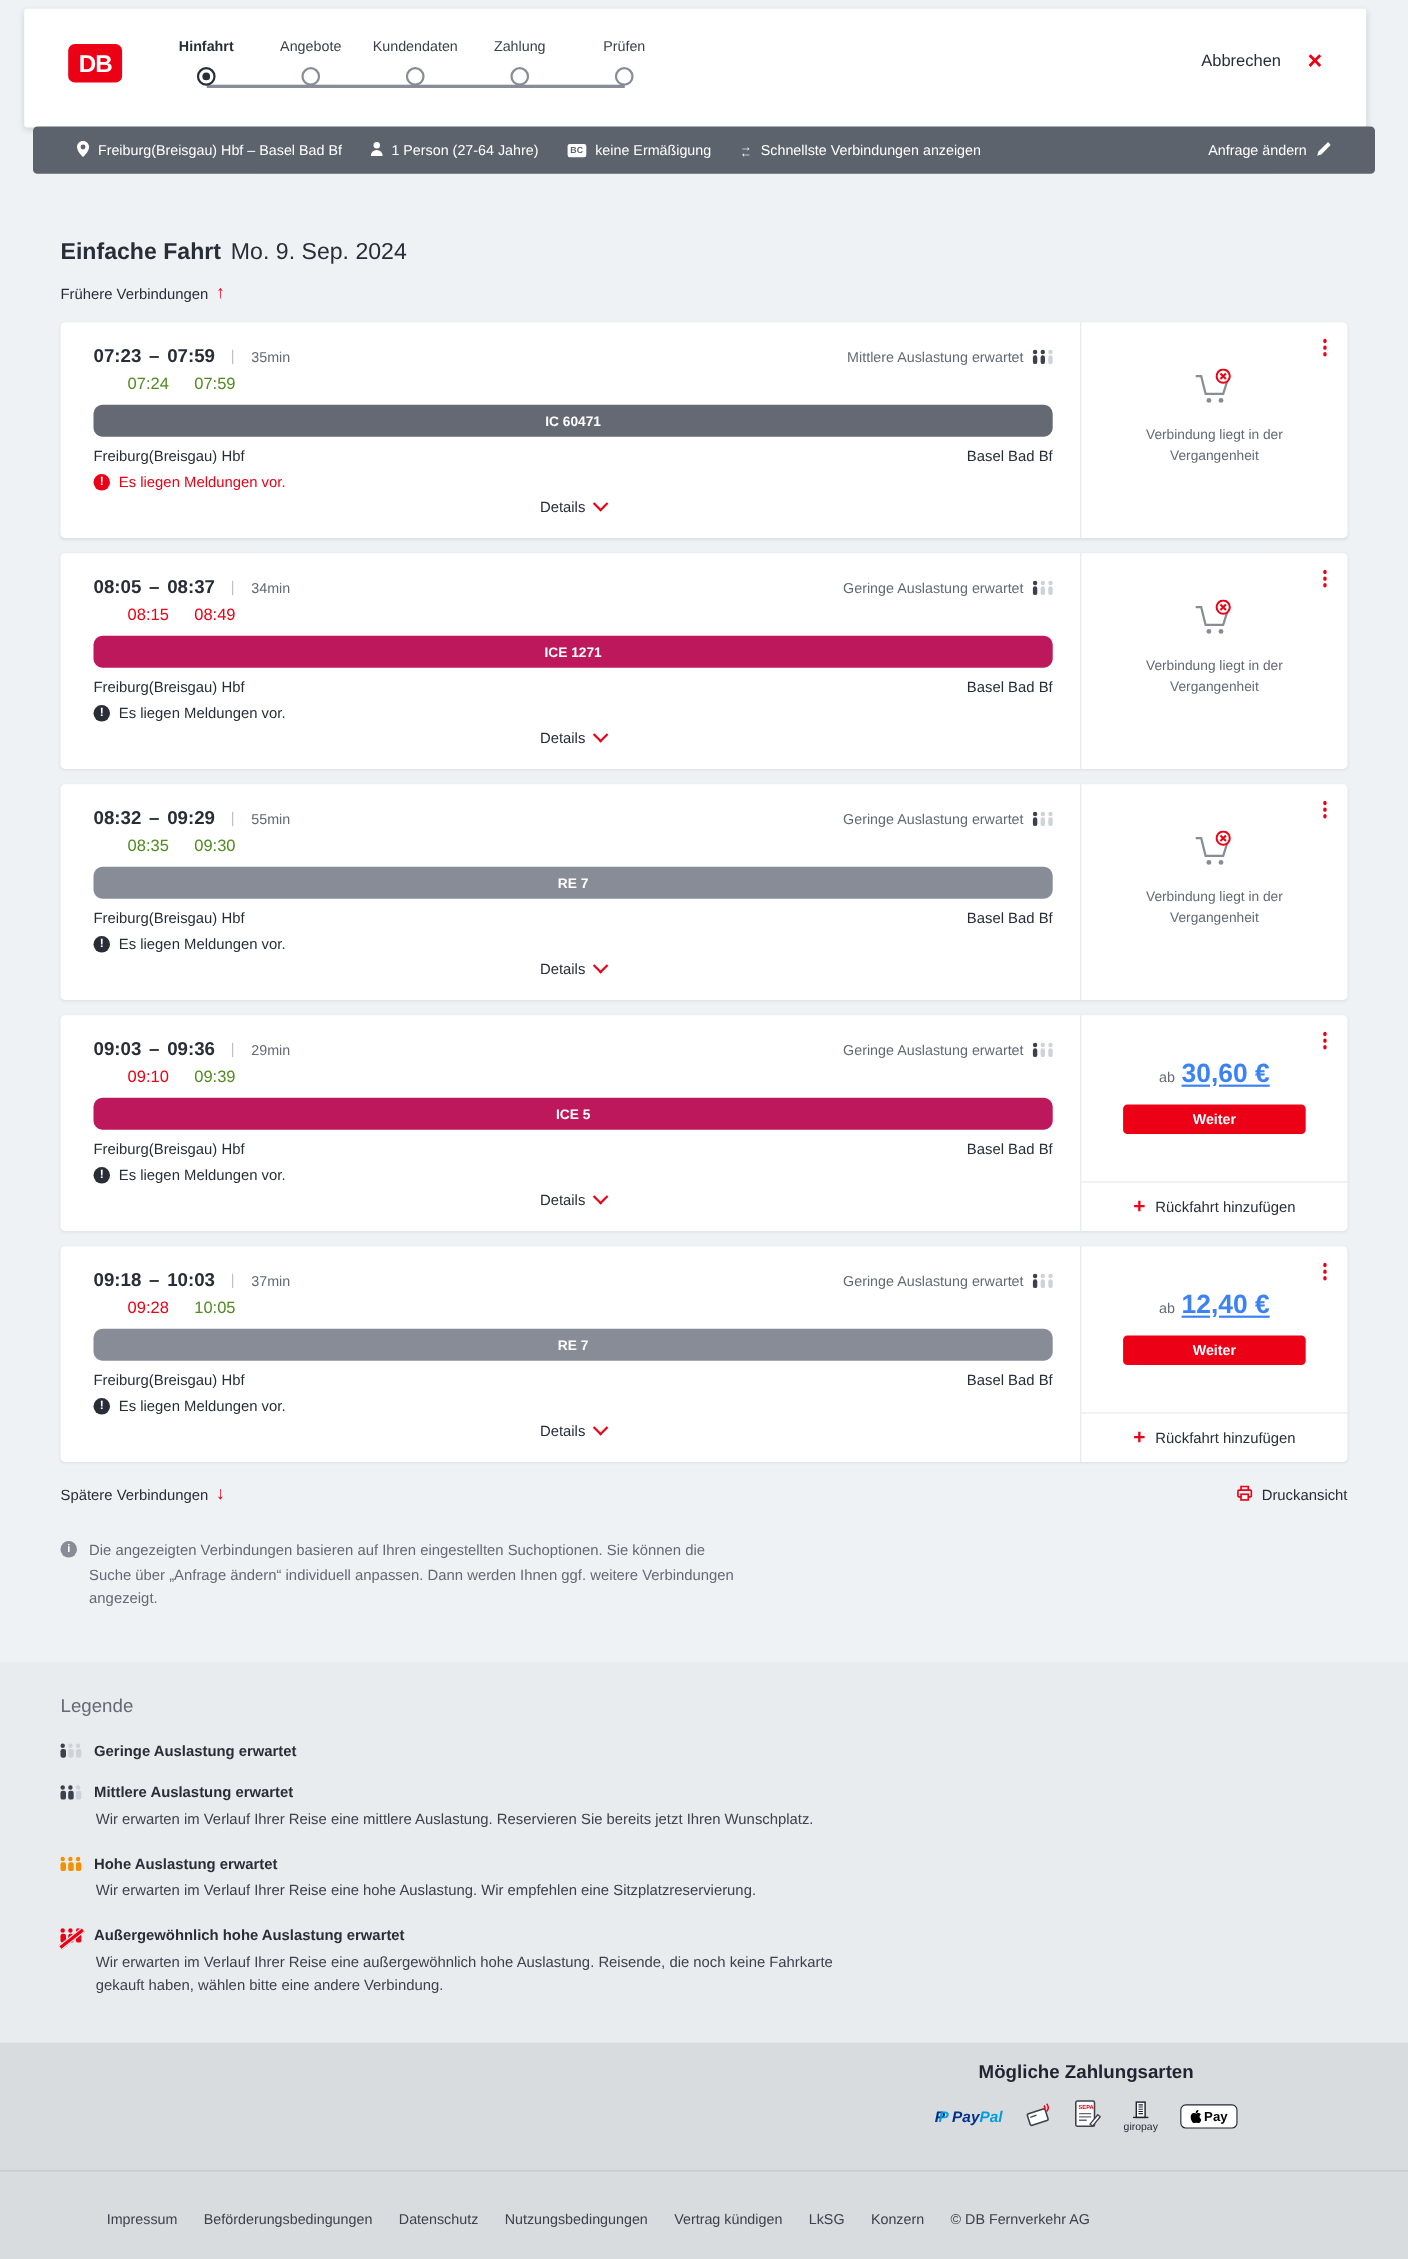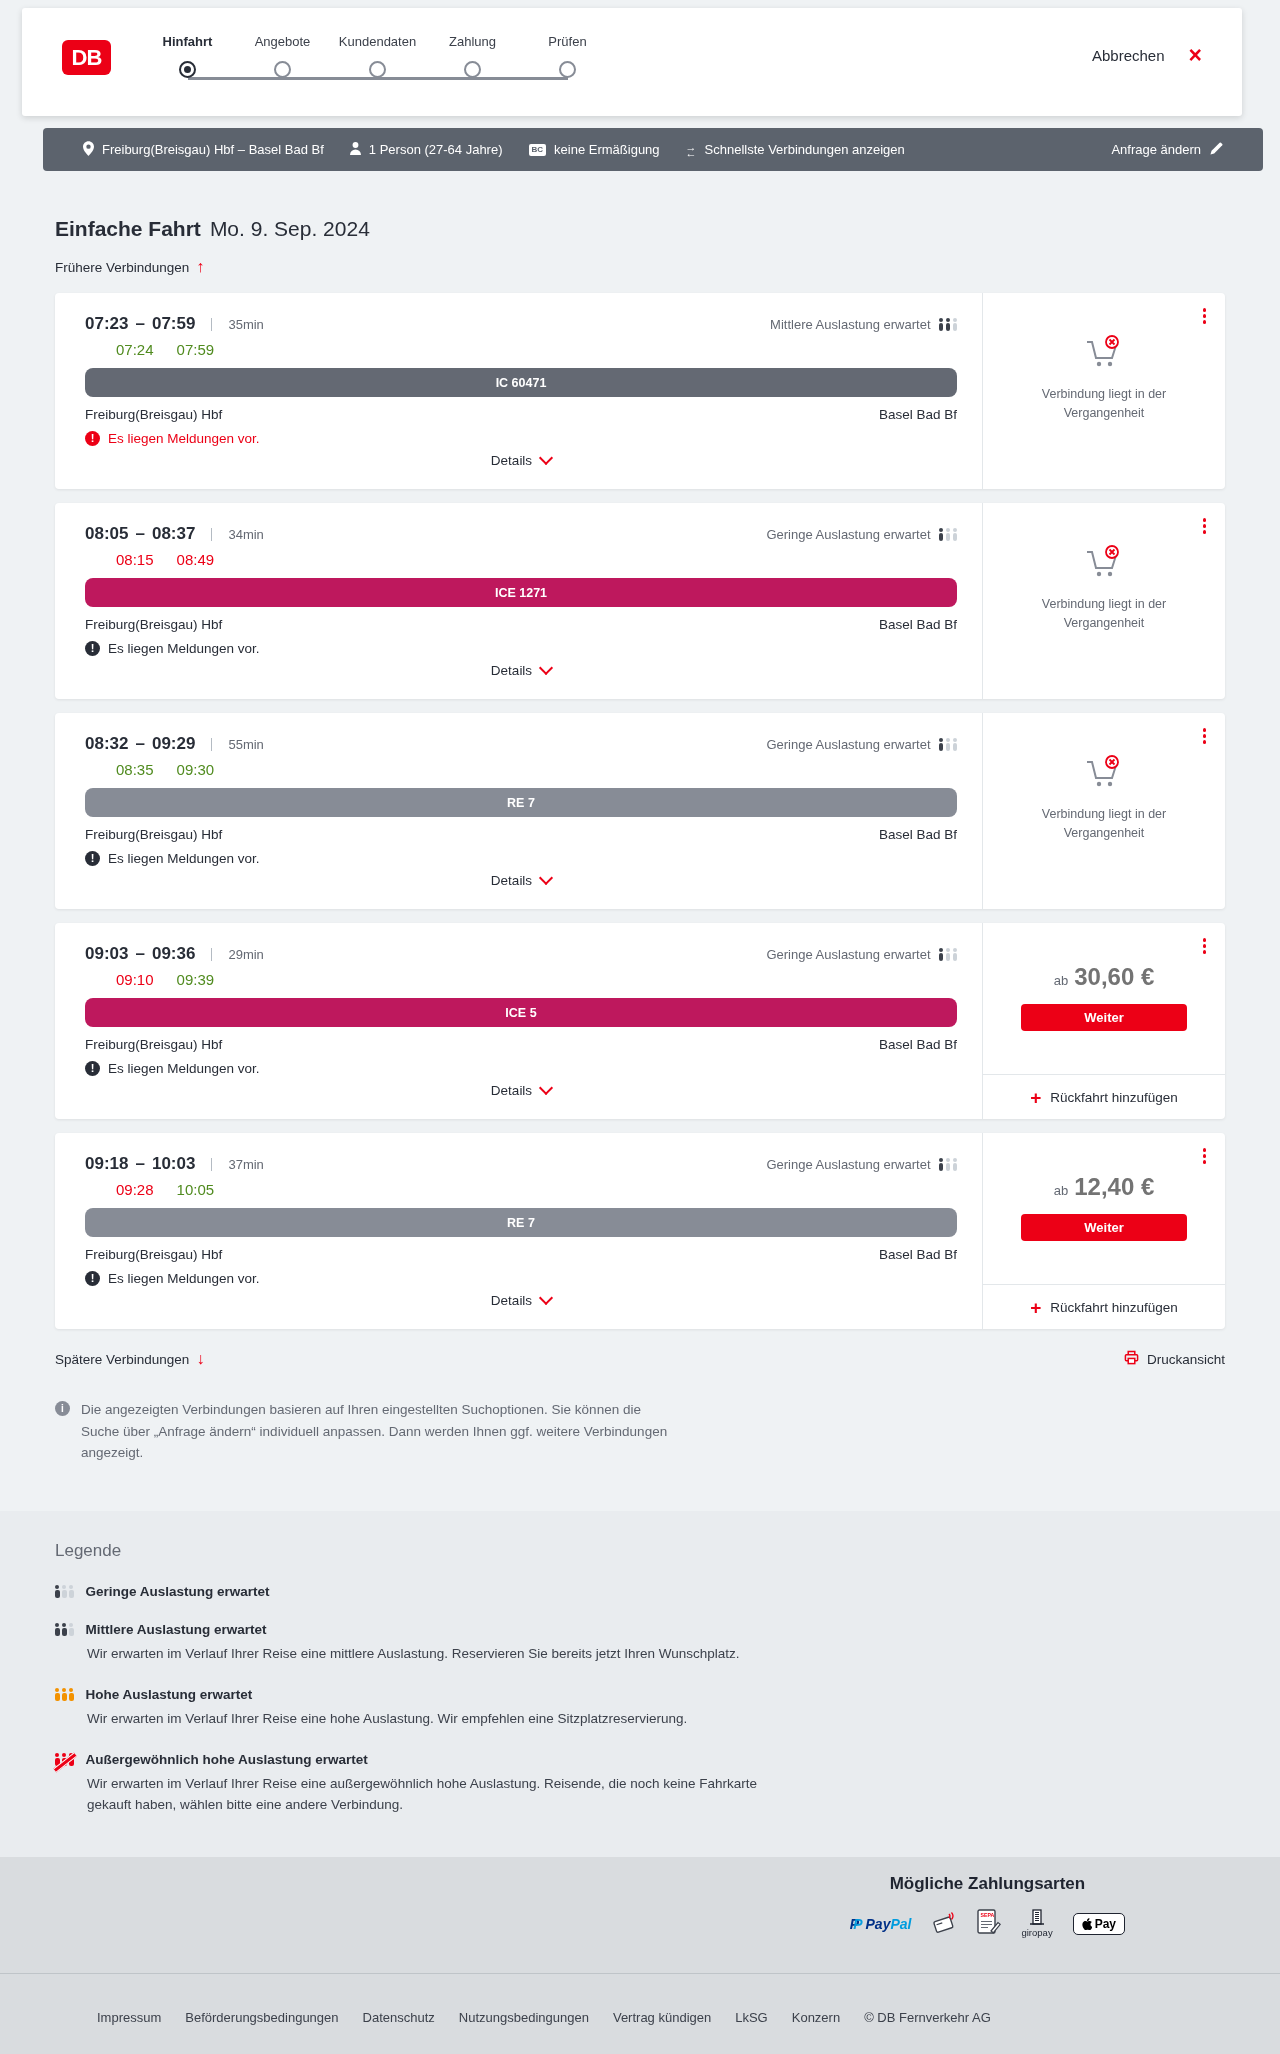--- a/index.html
+++ b/index.html
@@ -10,21 +10,21 @@
   .steps{position:absolute;left:118px;top:26px;display:flex;}
   .step{width:95px;display:flex;flex-direction:column;align-items:center;position:relative;}
   .step-label{font-size:13px;color:#3c414b;margin-bottom:12px;white-space:nowrap;}
   .step--active .step-label{font-weight:bold;color:#282d37;}
   .step-line{position:absolute;left:166px;top:69px;width:380px;height:3px;background:#878c96;}
   .circle{width:13px;height:13px;border:2.5px solid #878c96;border-radius:50%;background:#fff;position:relative;z-index:1;}
   .step--active .circle{border-color:#282d37;}
   .step--active .circle::after{content:"";position:absolute;left:3px;top:3px;width:7px;height:7px;border-radius:50%;background:#282d37;}
   .cancel{position:absolute;right:40px;top:38px;display:flex;align-items:center;gap:24px;font-size:15px;color:#282d37;cursor:pointer;}
   .cancel .x{color:#ec0016;font-size:23px;font-weight:bold;line-height:18px;}
-  .search-bar{position:absolute;left:30px;top:128px;width:1220px;height:43px;background:#5c636d;border-radius:4px;display:flex;align-items:center;padding:0 40px;box-sizing:border-box;color:#fff;font-size:13px;margin-left:13px;}
+  .search-bar{position:absolute;left:30px;top:115px;width:1220px;height:43px;background:#5c636d;border-radius:4px;display:flex;align-items:center;padding:0 40px;box-sizing:border-box;color:#fff;font-size:13px;}
   .chip{display:flex;align-items:center;gap:8px;margin-right:26px;white-space:nowrap;}
   .bc-badge{background:#fff;color:#5c636d;font-weight:bold;font-size:8px;border-radius:2px;padding:2px 3px;line-height:1;}
   .swap{display:inline-flex;flex-direction:column;font-size:11px;line-height:6px;color:#fff;}
   .edit-req{margin-left:auto;display:flex;align-items:center;gap:9px;cursor:pointer;margin-right:0;}
   .content{margin:0 55px;}
   .page-title{margin-top:57px;font-size:21px;display:flex;gap:9px;align-items:baseline;}
   .page-title b{font-weight:bold;}
   .link-row{margin-top:17px;font-size:13.5px;display:flex;align-items:center;gap:7px;color:#282d37;cursor:pointer;}
   .arrow-red{color:#ec0016;font-size:16px;font-weight:bold;}
   .cards{margin-top:17px;}
@@ -54,21 +54,21 @@
   .chev{width:8px;height:8px;border-right:2px solid #ec0016;border-bottom:2px solid #ec0016;transform:rotate(45deg);margin-top:-5px;}
   .card-side{width:242px;border-left:1px solid #e3e7ea;position:relative;display:flex;flex-direction:column;}
   .dots{position:absolute;top:12px;right:16px;display:flex;flex-direction:column;gap:2.5px;cursor:pointer;padding:3px;}
   .dots i{width:3.5px;height:3.5px;border-radius:50%;background:#ec0016;display:block;}
   .side-top{flex:1;display:flex;flex-direction:column;align-items:center;}
   .side-top.past{padding-top:42px;}
   .past-text{margin-top:10px;font-size:12.5px;color:#646973;text-align:center;line-height:1.5;width:160px;}
   .side-top.offer{padding-top:40px;}
   .price-line{display:flex;align-items:baseline;gap:6px;}
   .ab{font-size:13px;color:#646973;}
-  .price{font-size:24px;font-weight:bold;color:#737373;}
+  .price{font-size:24px;font-weight:bold;color:#3b82f6;text-decoration:underline;}
   .weiter{margin-top:13px;width:166px;height:27px;background:#ec0016;border:none;border-radius:4px;color:#fff;font-weight:bold;font-size:13px;font-family:inherit;cursor:pointer;}
   .side-bottom{border-top:1px solid #e3e7ea;height:44px;display:flex;align-items:center;justify-content:center;gap:9px;font-size:13.5px;color:#282d37;cursor:pointer;}
   .plus{color:#ec0016;font-size:19px;font-weight:bold;line-height:1;}
   .later-row{margin-top:21px;display:flex;justify-content:space-between;align-items:center;}
   .print{display:flex;align-items:center;gap:8px;font-size:13.5px;color:#282d37;cursor:pointer;}
   .info-note{margin-top:31px;display:flex;gap:11px;padding-bottom:47px;}
   .info-icon{width:15px;height:15px;border-radius:50%;background:#878c96;color:#fff;font-size:10px;font-weight:bold;display:flex;align-items:center;justify-content:center;flex:none;margin-top:2px;font-style:normal;}
   .info-text{font-size:13.5px;color:#646973;line-height:1.6;max-width:600px;}
   .legend-section{background:#e9ecef;padding:30px 55px 42px;min-height:280px;box-sizing:border-box;}
   .legend-title{font-size:17px;color:#646973;}

